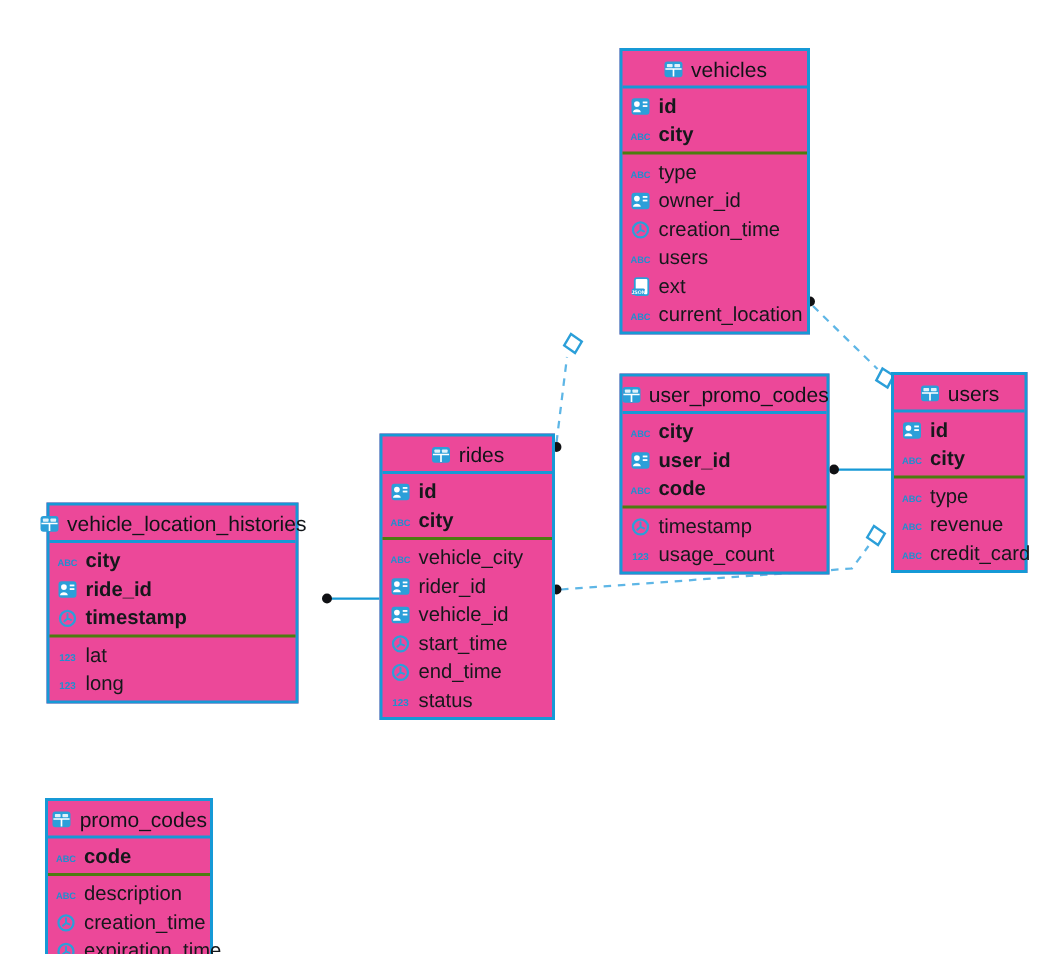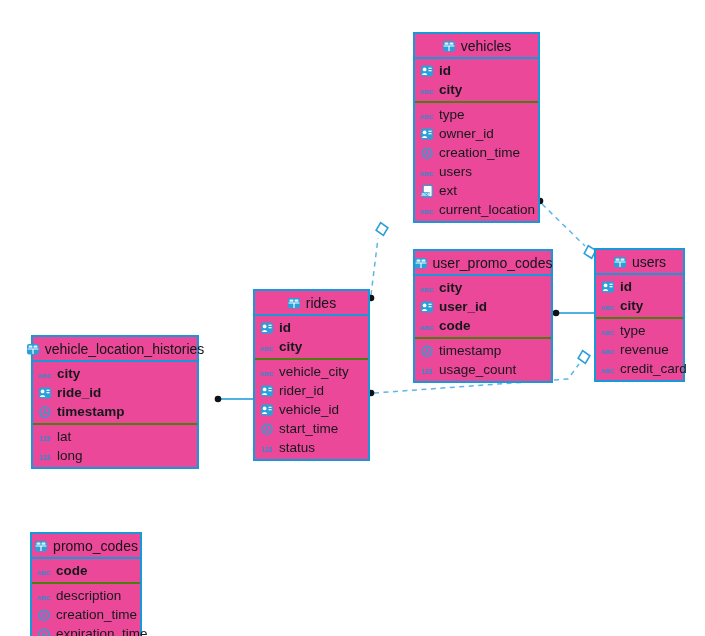--- a/index.html
+++ b/index.html
@@ -323,20 +323,28 @@
         <span class="ticon">
             <svg viewBox="0 0 14 14" width="14" height="14">
               <use href="#sym-time"></use>
             </svg>
           </span>
         <span class="cname">start_time</span>
       </div>
       <div class="row">
         <span class="ticon">
             <svg viewBox="0 0 14 14" width="14" height="14">
+              <use href="#sym-time"></use>
+            </svg>
+          </span>
+        <span class="cname">end_time</span>
+      </div>
+      <div class="row">
+        <span class="ticon">
+            <svg viewBox="0 0 14 14" width="14" height="14">
               <use href="#sym-num"></use>
             </svg>
           </span>
         <span class="cname">status</span>
       </div>
     </div>
   </div>
 
   <div class="table" style="left:31px;top:335px;width:168px;">
     <div class="t-header">

